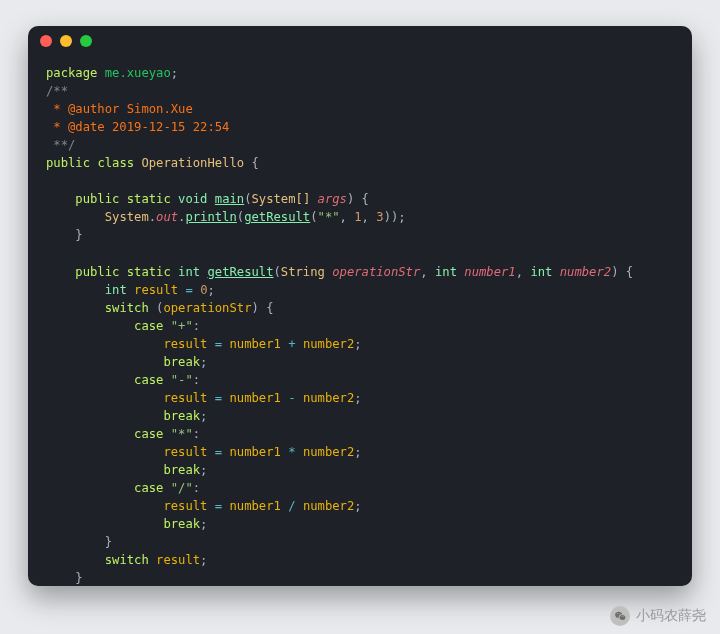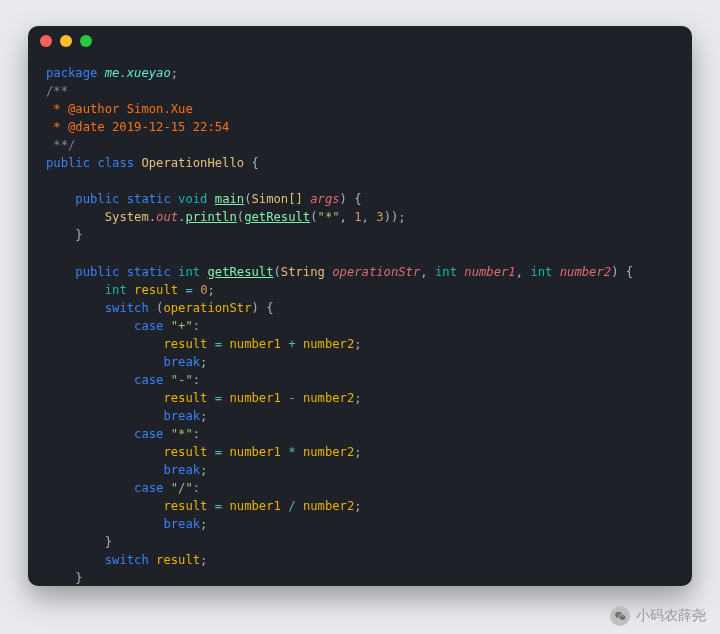--- a/index.html
+++ b/index.html
@@ -38,27 +38,27 @@
   .dot.red { background: #ff5f56; }
   .dot.yellow { background: #ffbd2e; }
   .dot.green { background: #27c93f; }
   .code {
     padding: 8px 18px 18px 18px;
     font-size: 12.2px;
     line-height: 1.48;
     white-space: pre;
     color: #abb2bf;
   }
-  .kw { color: #3b82f6; }
-  .pkg { color: #5eead4; font-style: italic; }
+  .kw { color: #bef264; }
+  .pkg { color: #22c55e; }
   .cmt { color: #7f848e; }
   .cmt-g { color: #f97316; }
   .cls { color: #e5c07b; }
   .fn { color: #86efac; text-decoration: underline; }
-  .typ { color: #14b8a6; }
+  .typ { color: #86efac; }
   .var { color: #e06c75; font-style: italic; }
   .id { color: #eab308; }
   .str { color: #98c379; }
   .num { color: #d19a66; }
   .op { color: #56b6c2; }
   .pun { color: #abb2bf; }
 
   .watermark {
     position: absolute;
     right: 14px;
@@ -90,21 +90,21 @@
     <div class="dot yellow"></div>
     <div class="dot green"></div>
   </div>
   <div class="code"><span class="kw">package</span> <span class="pkg">me.xueyao</span><span class="pun">;</span>
 <span class="cmt">/**</span>
 <span class="cmt-g"> * @author Simon.Xue</span>
 <span class="cmt-g"> * @date 2019-12-15 22:54</span>
 <span class="cmt"> **/</span>
 <span class="kw">public</span> <span class="kw">class</span> <span class="cls">OperationHello</span> <span class="pun">{</span>
 
-    <span class="kw">public</span> <span class="kw">static</span> <span class="typ">void</span> <span class="fn">main</span><span class="pun">(</span><span class="cls">Simon[]</span> <span class="var">args</span><span class="pun">) {</span>
+    <span class="kw">public</span> <span class="kw">static</span> <span class="typ">void</span> <span class="fn">main</span><span class="pun">(</span><span class="cls">System[]</span> <span class="var">args</span><span class="pun">) {</span>
         <span class="cls">System</span><span class="pun">.</span><span class="var">out</span><span class="pun">.</span><span class="fn">println</span><span class="pun">(</span><span class="fn">getResult</span><span class="pun">(</span><span class="str">"*"</span><span class="pun">, </span><span class="num">1</span><span class="pun">, </span><span class="num">3</span><span class="pun">));</span>
     <span class="pun">}</span>
 
     <span class="kw">public</span> <span class="kw">static</span> <span class="typ">int</span> <span class="fn">getResult</span><span class="pun">(</span><span class="cls">String</span> <span class="var">operationStr</span><span class="pun">, </span><span class="typ">int</span> <span class="var">number1</span><span class="pun">, </span><span class="typ">int</span> <span class="var">number2</span><span class="pun">) {</span>
         <span class="typ">int</span> <span class="id">result</span> <span class="op">=</span> <span class="num">0</span><span class="pun">;</span>
         <span class="kw">switch</span> <span class="pun">(</span><span class="id">operationStr</span><span class="pun">) {</span>
             <span class="kw">case</span> <span class="str">"+"</span><span class="pun">:</span>
                 <span class="id">result</span> <span class="op">=</span> <span class="id">number1</span> <span class="op">+</span> <span class="id">number2</span><span class="pun">;</span>
                 <span class="kw">break</span><span class="pun">;</span>
             <span class="kw">case</span> <span class="str">"-"</span><span class="pun">:</span>

